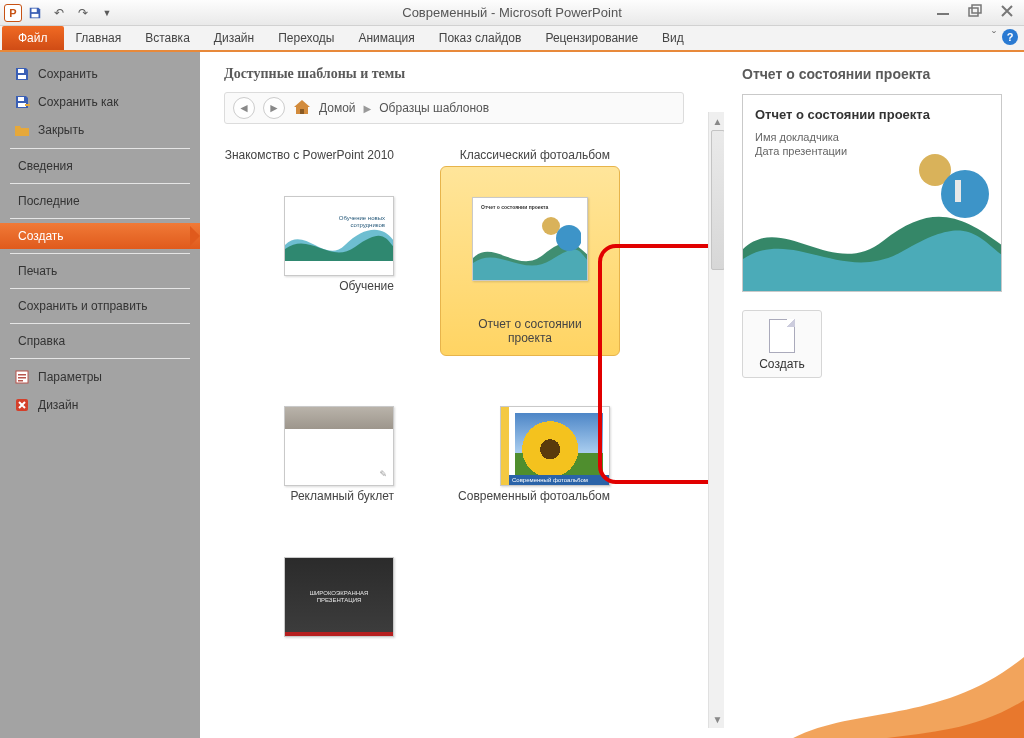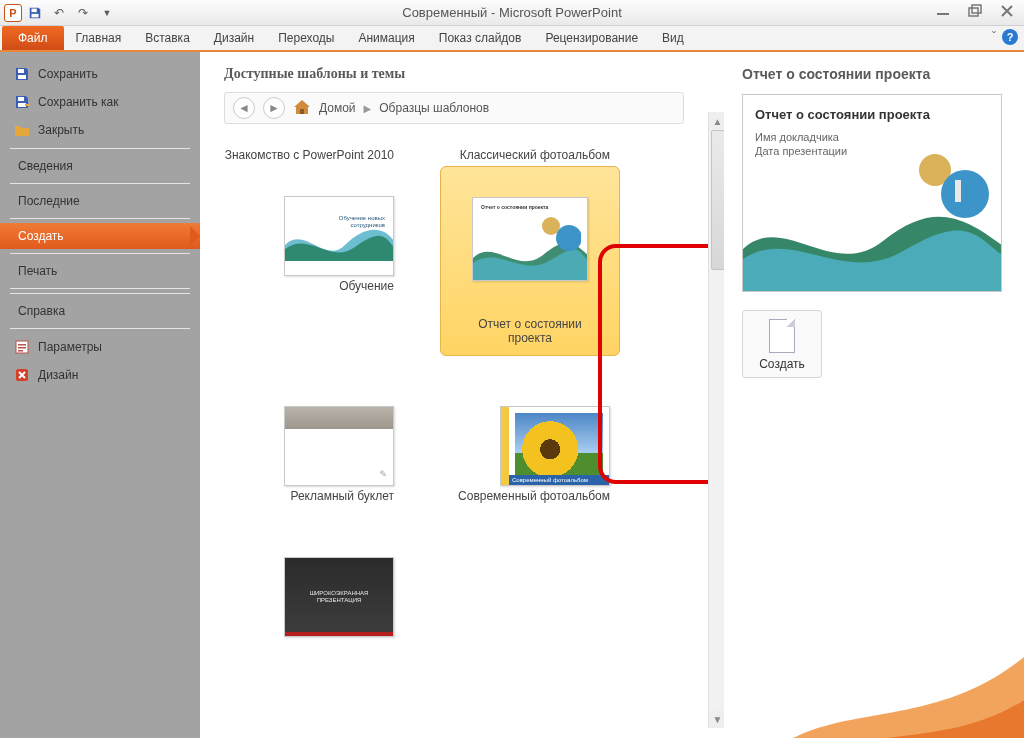--- a/index.html
+++ b/index.html
@@ -459,20 +459,23 @@
     </div>
     <div class="sb-sep"></div>
     <div class="sb-item no-icon active">
       <span>Создать</span>
     </div>
     <div class="sb-sep"></div>
     <div class="sb-item no-icon">
       <span>Печать</span>
     </div>
     <div class="sb-sep"></div>
+    <div class="sb-item no-icon">
+      <span>Сохранить и отправить</span>
+    </div>
     <div class="sb-sep"></div>
     <div class="sb-item no-icon">
       <span>Справка</span>
     </div>
     <div class="sb-sep"></div>
     <div class="sb-item">
       <span class="ic ic-opt">
         <svg width="14" height="14">
             <rect x="1" y="1" width="12" height="12" fill="#fff" stroke="#b8554d"></rect>
             <rect x="3" y="4" width="8" height="1.5" fill="#b8554d"></rect>

